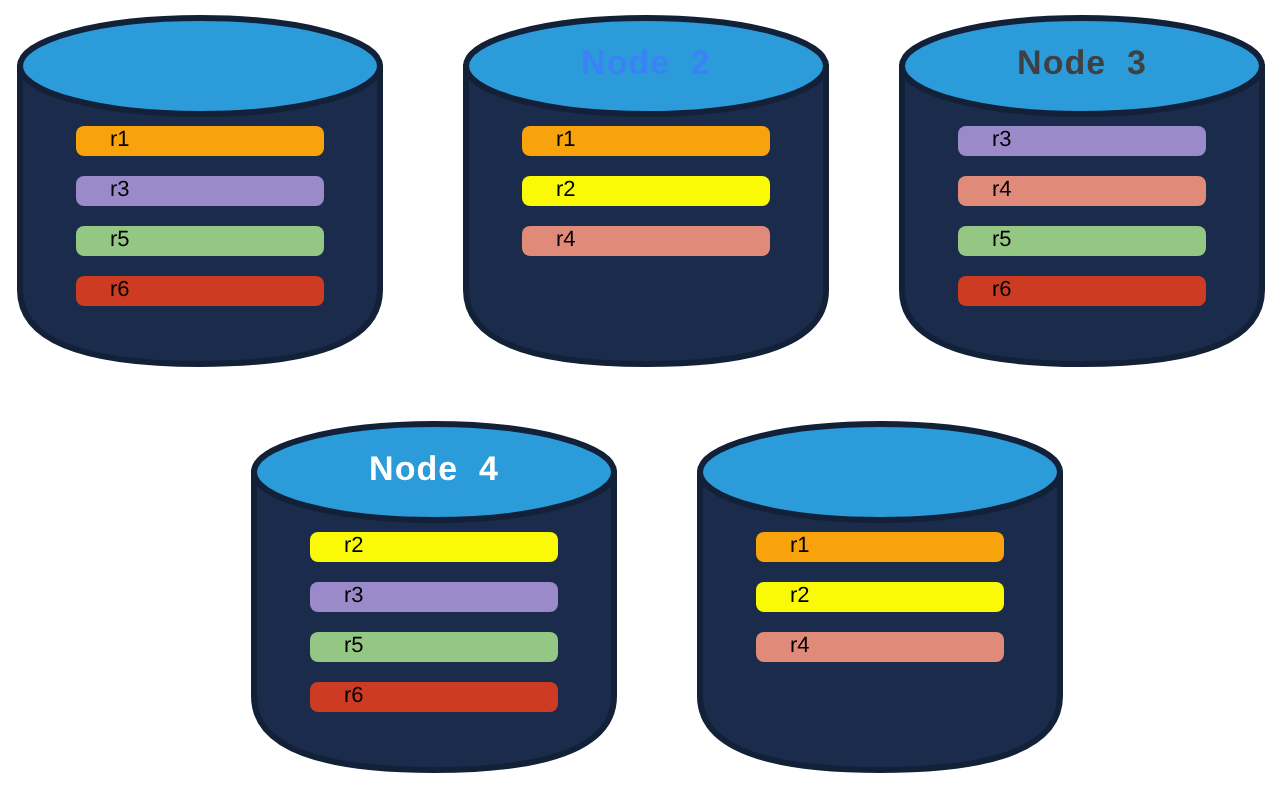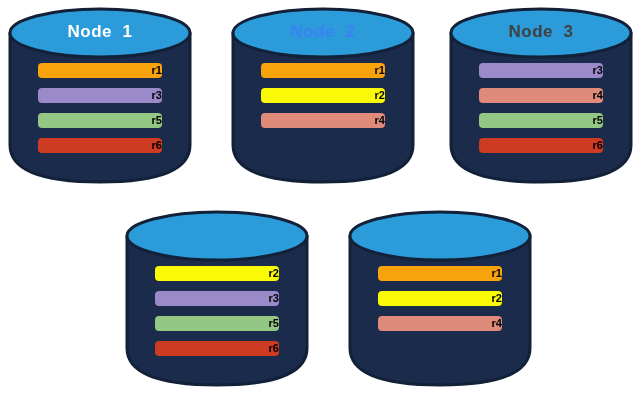--- a/index.html
+++ b/index.html
@@ -52,37 +52,37 @@
     top: 58px;
     width: 124px;
     z-index: 3;
   }
   .record {
     height: 15px;
     margin-bottom: 10px;
     border-radius: 4px;
     color: #000000;
     font-size: 11px;
-    font-weight: bold;
+    font-weight: normal;
     line-height: 15px;
-    text-align: right;
+    text-align: left;
     font-family: "Liberation Sans", sans-serif;
+    padding-left: 17px;
   }
   .record:last-child { margin-bottom: 0; }
 </style>
 </head>
 <body>
 
 <div id="stage">
     <div class="node" style="left: 7px; top: 5px;">
       <svg class="cyl-svg" viewBox="0 0 186 180" xmlns="http://www.w3.org/2000/svg">
         <path d="M3 28 L3 140 Q3 177 93 177 Q183 177 183 140 L183 28 Z" fill="#1B2B4B" stroke="#122038" stroke-width="3" stroke-linejoin="round"></path>
         <ellipse cx="93" cy="28" rx="90" ry="24" fill="#2B9BD9" stroke="#122038" stroke-width="3"></ellipse>
       </svg>
-      <div class="node-title" style="color: rgb(255, 255, 255);">Node  1</div>
       <div class="records">
         <div class="record" style="background: rgb(248, 162, 12); color: rgb(0, 0, 0);">r1</div>
         <div class="record" style="background: rgb(155, 138, 201); color: rgb(0, 0, 0);">r3</div>
         <div class="record" style="background: rgb(148, 198, 132); color: rgb(0, 0, 0);">r5</div>
         <div class="record" style="background: rgb(204, 59, 34); color: rgb(0, 0, 0);">r6</div>
       </div>
     </div>
     <div class="node" style="left: 230px; top: 5px;">
       <svg class="cyl-svg" viewBox="0 0 186 180" xmlns="http://www.w3.org/2000/svg">
         <path d="M3 28 L3 140 Q3 177 93 177 Q183 177 183 140 L183 28 Z" fill="#1B2B4B" stroke="#122038" stroke-width="3" stroke-linejoin="round"></path>
@@ -106,20 +106,21 @@
         <div class="record" style="background: rgb(224, 139, 122); color: rgb(0, 0, 0);">r4</div>
         <div class="record" style="background: rgb(148, 198, 132); color: rgb(0, 0, 0);">r5</div>
         <div class="record" style="background: rgb(204, 59, 34); color: rgb(0, 0, 0);">r6</div>
       </div>
     </div>
     <div class="node" style="left: 124px; top: 208px;">
       <svg class="cyl-svg" viewBox="0 0 186 180" xmlns="http://www.w3.org/2000/svg">
         <path d="M3 28 L3 140 Q3 177 93 177 Q183 177 183 140 L183 28 Z" fill="#1B2B4B" stroke="#122038" stroke-width="3" stroke-linejoin="round"></path>
         <ellipse cx="93" cy="28" rx="90" ry="24" fill="#2B9BD9" stroke="#122038" stroke-width="3"></ellipse>
       </svg>
+      <div class="node-title" style="color: rgb(255, 255, 255);">Node  4</div>
       <div class="records">
         <div class="record" style="background: rgb(250, 250, 6); color: rgb(0, 0, 0);">r2</div>
         <div class="record" style="background: rgb(155, 138, 201); color: rgb(0, 0, 0);">r3</div>
         <div class="record" style="background: rgb(148, 198, 132); color: rgb(0, 0, 0);">r5</div>
         <div class="record" style="background: rgb(204, 59, 34); color: rgb(0, 0, 0);">r6</div>
       </div>
     </div>
     <div class="node" style="left: 347px; top: 208px;">
       <svg class="cyl-svg" viewBox="0 0 186 180" xmlns="http://www.w3.org/2000/svg">
         <path d="M3 28 L3 140 Q3 177 93 177 Q183 177 183 140 L183 28 Z" fill="#1B2B4B" stroke="#122038" stroke-width="3" stroke-linejoin="round"></path>

